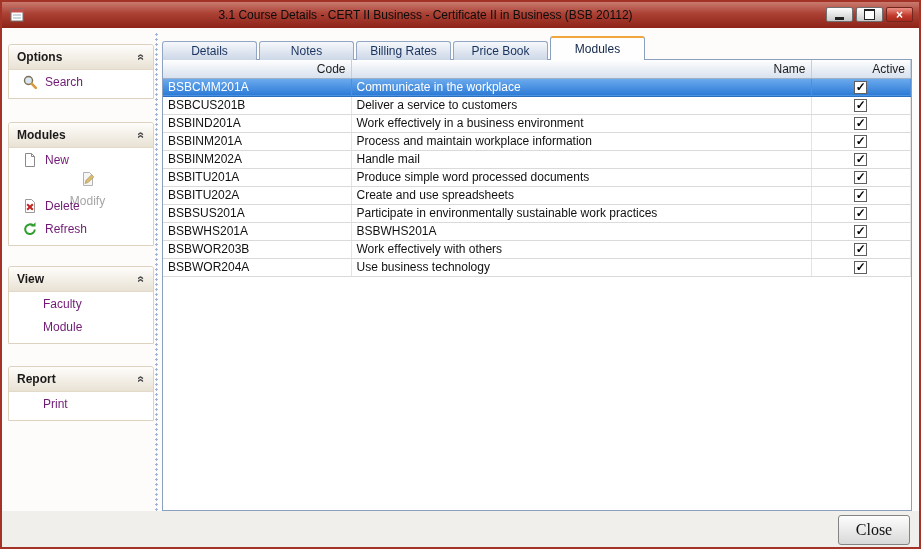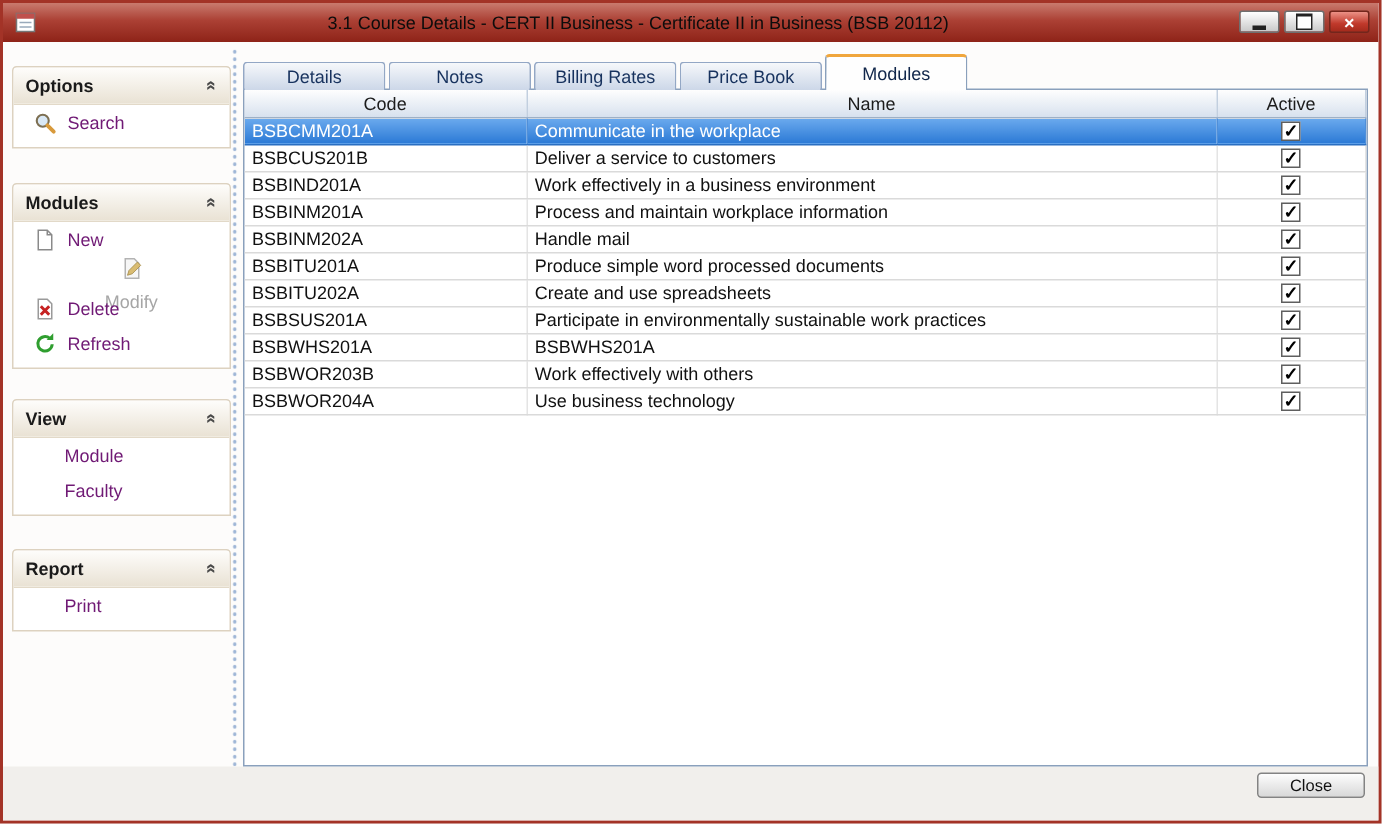--- a/index.html
+++ b/index.html
@@ -56,36 +56,36 @@
     border:1px solid #8aa0bc;border-top:2px solid #f0a63c;border-bottom:none;
     color:#10264a;}
 
   
   .grid{position:absolute;left:160px;top:57px;width:750px;height:452px;box-sizing:border-box;
     border:1px solid #8aa0bc;background:#fff;overflow:hidden;z-index:2;}
   table{border-collapse:collapse;width:100%;table-layout:fixed;font-size:12px;}
   col.c-code{width:188px;} col.c-name{width:460px;} col.c-active{width:auto;}
   th{height:18px;box-sizing:border-box;background:linear-gradient(#fefefe,#d7e1ee);
     border-right:1px solid #c2cfdf;border-bottom:1px solid #9db0c6;
-    font-weight:normal;text-align:center;padding:0 5px;color:#1c1c1c;cursor:pointer;}
+    font-weight:normal;text-align:right;padding:0 5px;color:#1c1c1c;cursor:pointer;}
   td{height:18px;box-sizing:border-box;border-right:1px solid #e4e4e4;
     border-bottom:1px solid #dadada;padding:0 5px;color:#111;
     white-space:nowrap;overflow:hidden;}
   td.center{text-align:center;}
   tr.selected td{background:linear-gradient(#6dabee,#2c7ad6);color:#fff;
     border-right-color:#4f8fd9;border-bottom-color:#2a6fc2;}
   .checkbox{display:inline-block;width:13px;height:13px;box-sizing:border-box;
     background:#fff;border:1px solid #5f5f5f;color:#000;font-size:12px;
     line-height:11px;font-weight:bold;text-align:center;cursor:pointer;}
 
   
   .footer{position:absolute;left:0;right:0;bottom:0;height:36px;background:#f1efec;}
-  .close-btn{position:absolute;left:836px;top:513px;width:72px;height:17px;
+  .close-btn{position:absolute;left:836px;top:513px;width:72px;height:30px;
     background:linear-gradient(#fdfdfd,#d8d8d8);border:1px solid #838383;
-    border-radius:3px;font-size:11px;font-family:Liberation Sans, sans-serif;color:#111;cursor:pointer;z-index:4;}
+    border-radius:3px;font-size:16px;font-family:Liberation Serif, serif;color:#111;cursor:pointer;z-index:4;}
 </style>
 </head>
 <body>
 
 <div class="window">
 
   <div class="titlebar">
     <span class="app-icon">
       <svg width="16" height="16" viewBox="0 0 16 16">
           <rect x="2" y="2" width="12" height="12" fill="#fff" stroke="#777"></rect>
@@ -166,24 +166,24 @@
       <span>Refresh</span>
     </div>
   </div>
 
   <div class="panel panel-view">
     <div class="panel-header">
       <span>View</span>
       <span class="chevron">«</span>
     </div>
     <div class="panel-item noicon">
+      <span>Faculty</span>
+    </div>
+    <div class="panel-item noicon">
       <span>Module</span>
-    </div>
-    <div class="panel-item noicon">
-      <span>Faculty</span>
     </div>
   </div>
 
   <div class="panel panel-report">
     <div class="panel-header">
       <span>Report</span>
       <span class="chevron">«</span>
     </div>
     <div class="panel-item noicon">
       <span>Print</span>

